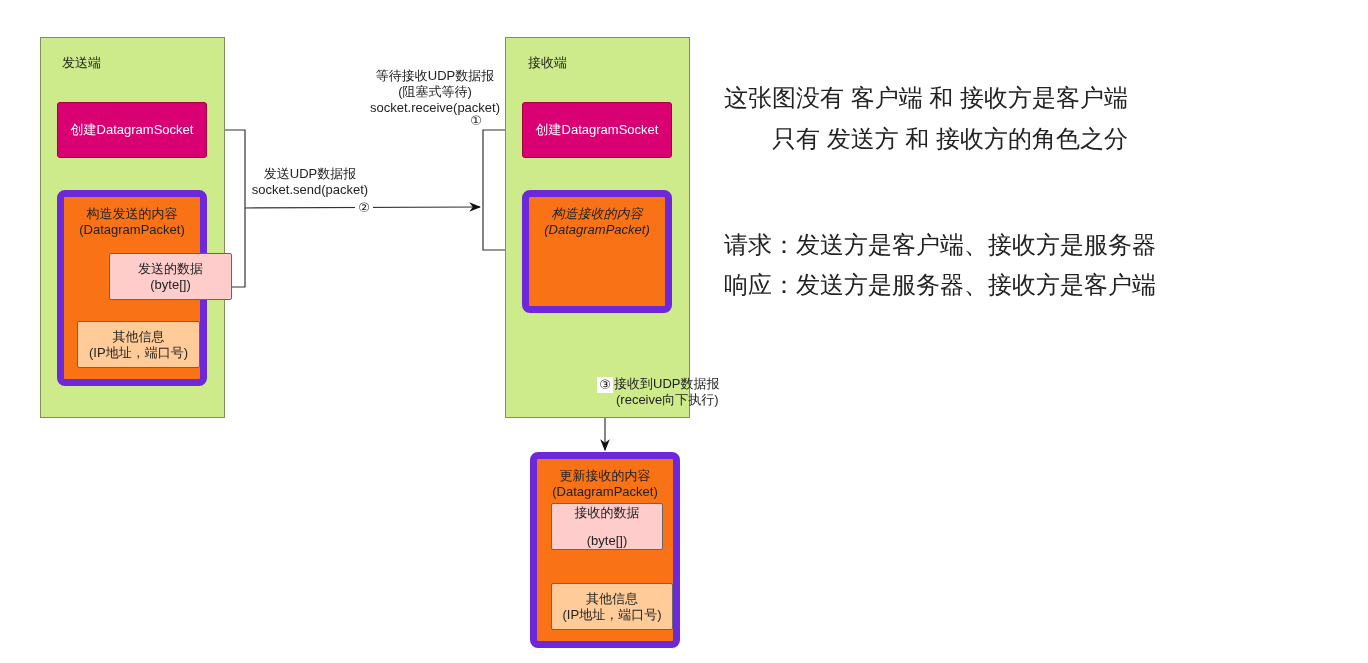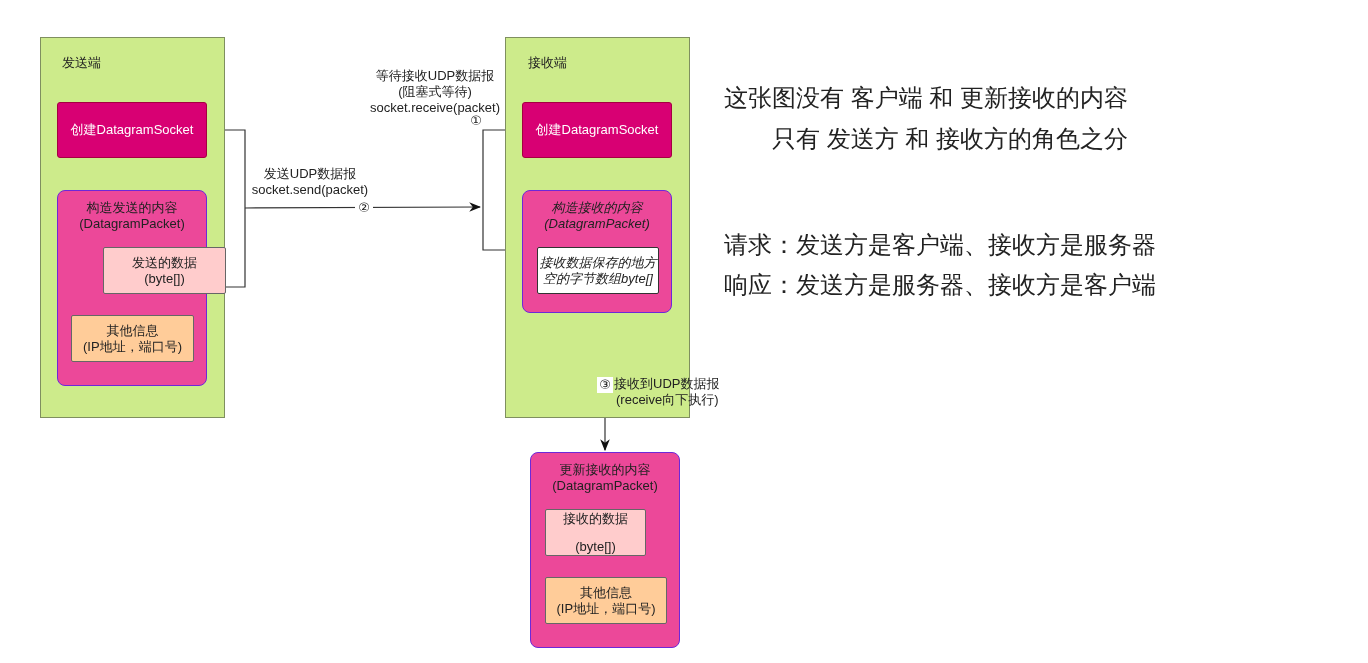--- a/index.html
+++ b/index.html
@@ -3,21 +3,21 @@
 <meta charset="utf-8">
 <style>
   html, body { margin:0; padding:0; background:#ffffff; }
   body { width:1368px; height:663px; position:relative; overflow:hidden;
          font-family:"Liberation Sans","DejaVu Sans",sans-serif; color:#222; }
   .abs { position:absolute; box-sizing:border-box; }
   .lane { background:#cdeb8b; border:1px solid #7f8f5f; }
   .lane-title { font-size:13px; color:#222; }
   .socket { background:#d80073; border:1px solid #a50040; border-radius:3px;
             color:#fff; font-size:13px; display:flex; align-items:center; justify-content:center; }
-  .packet { background:#ec4899; border:1px solid #6d28d9; border-radius:8px; }
+  .packet { background:#f97316; border:7px solid #6d28d9; border-radius:8px; }
   .packet-title { position:absolute; left:0; right:0; text-align:center; font-size:13px; line-height:16px; color:#222; }
   .inner { border:1px solid #666; border-radius:2px; display:flex; flex-direction:column;
            align-items:center; justify-content:center; font-size:13px; line-height:16px; text-align:center; color:#222; }
   .pink { background:#ffcccc; }
   .orange { background:#ffcc99; }
   .white { background:#ffffff; border-color:#333; }
   .label { font-size:13px; line-height:16px; text-align:center; color:#222; white-space:nowrap; }
   .note { font-size:24px; line-height:40px; color:#222; white-space:nowrap; }
   svg.wires { position:absolute; left:0; top:0; }
 </style>
@@ -57,32 +57,28 @@
 
 <div class="abs lane" style="left:505px;top:37px;width:185px;height:381px;">
   <div class="abs lane-title" style="left:22px;top:16px;">接收端</div>
 </div>
 <div class="abs socket" style="left:522px;top:102px;width:150px;height:56px;">创建DatagramSocket</div>
 <div class="abs packet" style="left:522px;top:190px;width:150px;height:123px;font-style:italic;">
   <div class="packet-title" style="top:9px;">
     <div>构造接收的内容</div>
     <div>(DatagramPacket)</div>
   </div>
-  <div class="abs inner white" style="left:14px;top:56px;width:122px;height:47px;">
-    <div>接收数据保存的地方</div>
-    <div>空的字节数组byte[]</div>
-  </div>
 </div>
 
 <div class="abs packet" style="left:530px;top:452px;width:150px;height:196px;">
   <div class="packet-title" style="top:9px;">
     <div>更新接收的内容</div>
     <div>(DatagramPacket)</div>
   </div>
-  <div class="abs inner pink" style="left:14px;top:56px;width:101px;height:47px;gap:12px;">
+  <div class="abs inner pink" style="left:14px;top:44px;width:112px;height:47px;gap:12px;">
     <div>接收的数据</div>
     <div>(byte[])</div>
   </div>
   <div class="abs inner orange" style="left:14px;top:124px;width:122px;height:47px;">
     <div>其他信息</div>
     <div>(IP地址，端口号)</div>
   </div>
 </div>
 
 <div class="abs label" style="left:360px;top:68px;width:150px;">
@@ -97,16 +93,16 @@
   <div>socket.send(packet)</div>
 </div>
 <div class="abs label" style="left:355px;top:200px;width:18px;background:#fff;">②</div>
 
 <div class="abs label" style="left:597px;top:377px;width:16px;background:#fff;">③</div>
 <div class="abs label" style="left:614px;top:376px;text-align:left;">
   <div>接收到UDP数据报</div>
   <div style="padding-left:2px;">(receive向下执行)</div>
 </div>
 
-<div class="abs note" style="left:724px;top:78px;">这张图没有 客户端 和 更新接收的内容</div>
+<div class="abs note" style="left:724px;top:78px;">这张图没有 客户端 和 接收方是客户端</div>
 <div class="abs note" style="left:724px;top:119px;margin-left:48px;">只有 发送方 和 接收方的角色之分</div>
 <div class="abs note" style="left:724px;top:225px;">请求：发送方是客户端、接收方是服务器</div>
 <div class="abs note" style="left:724px;top:265px;">响应：发送方是服务器、接收方是客户端</div>
 
 </body></html>

